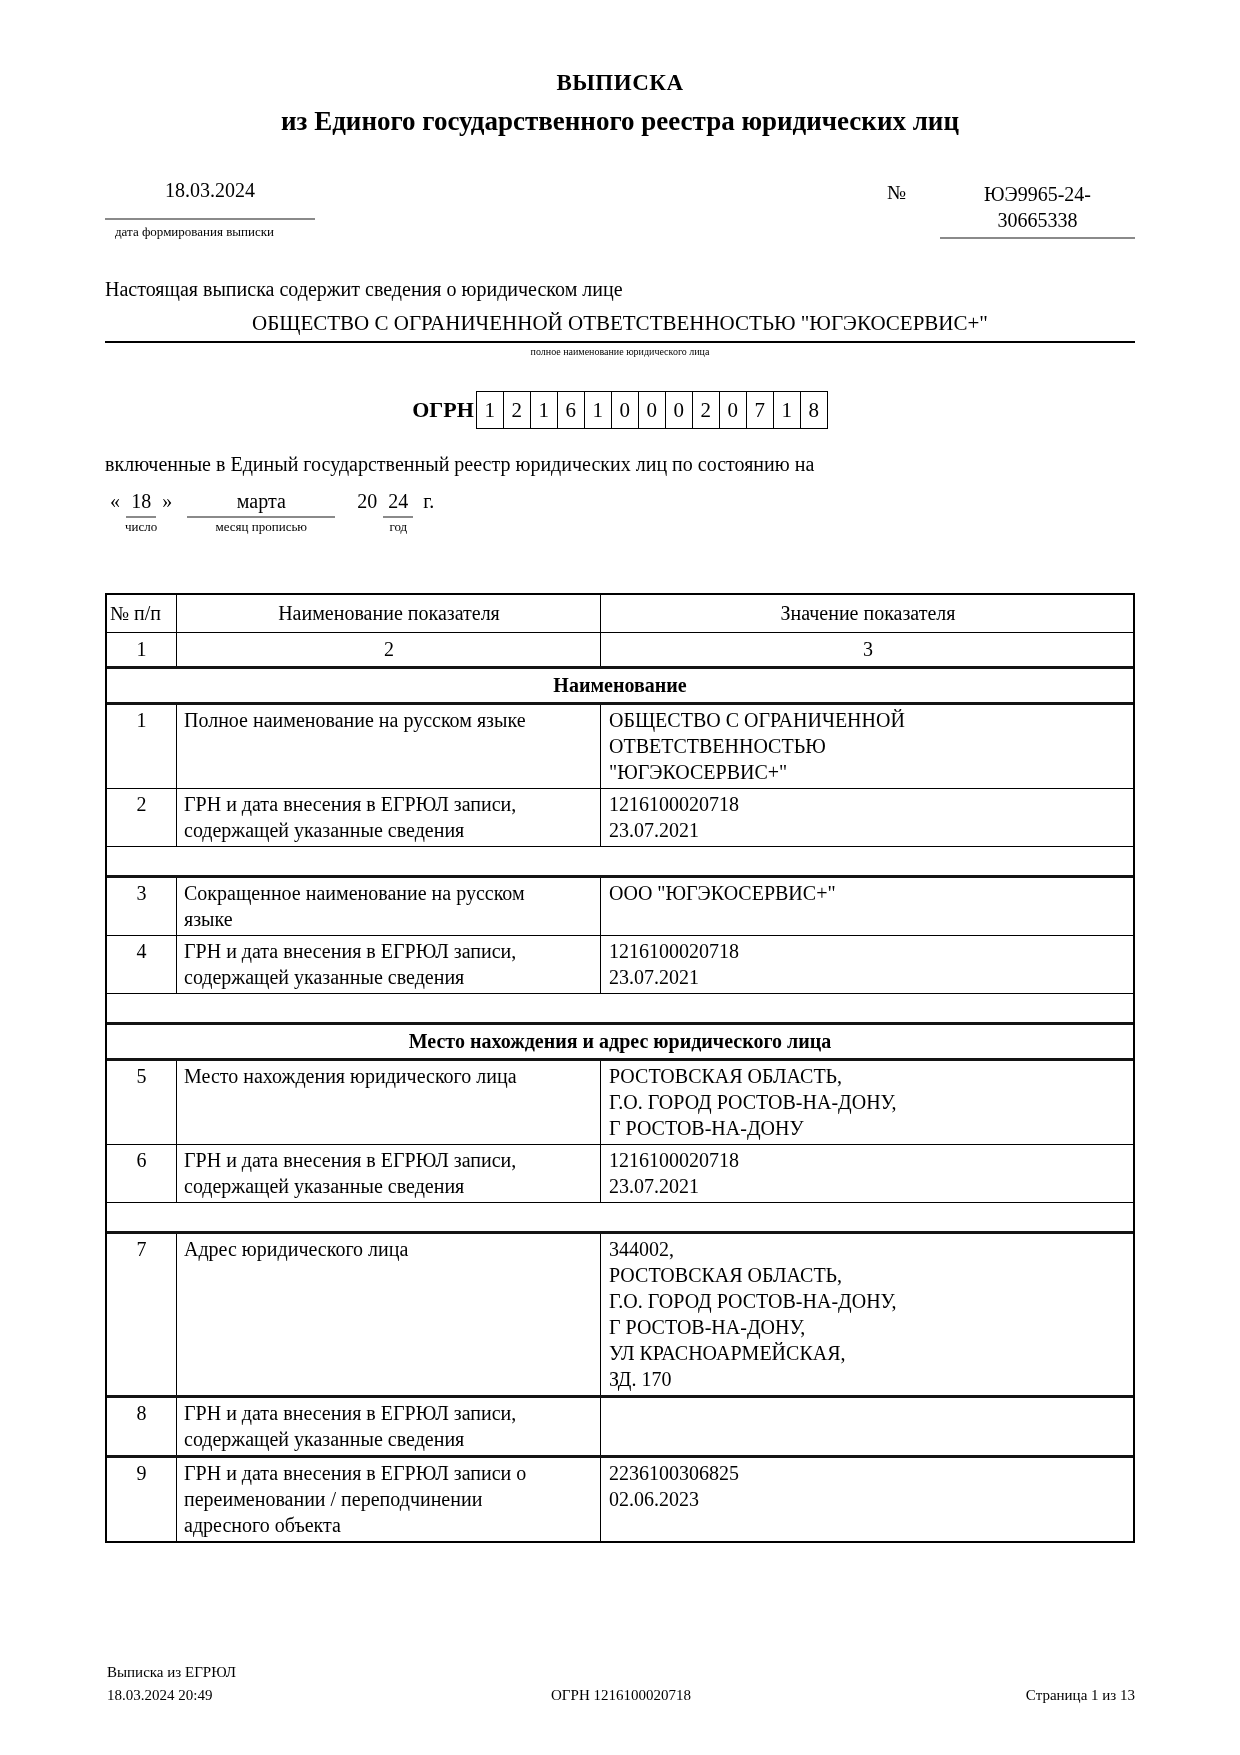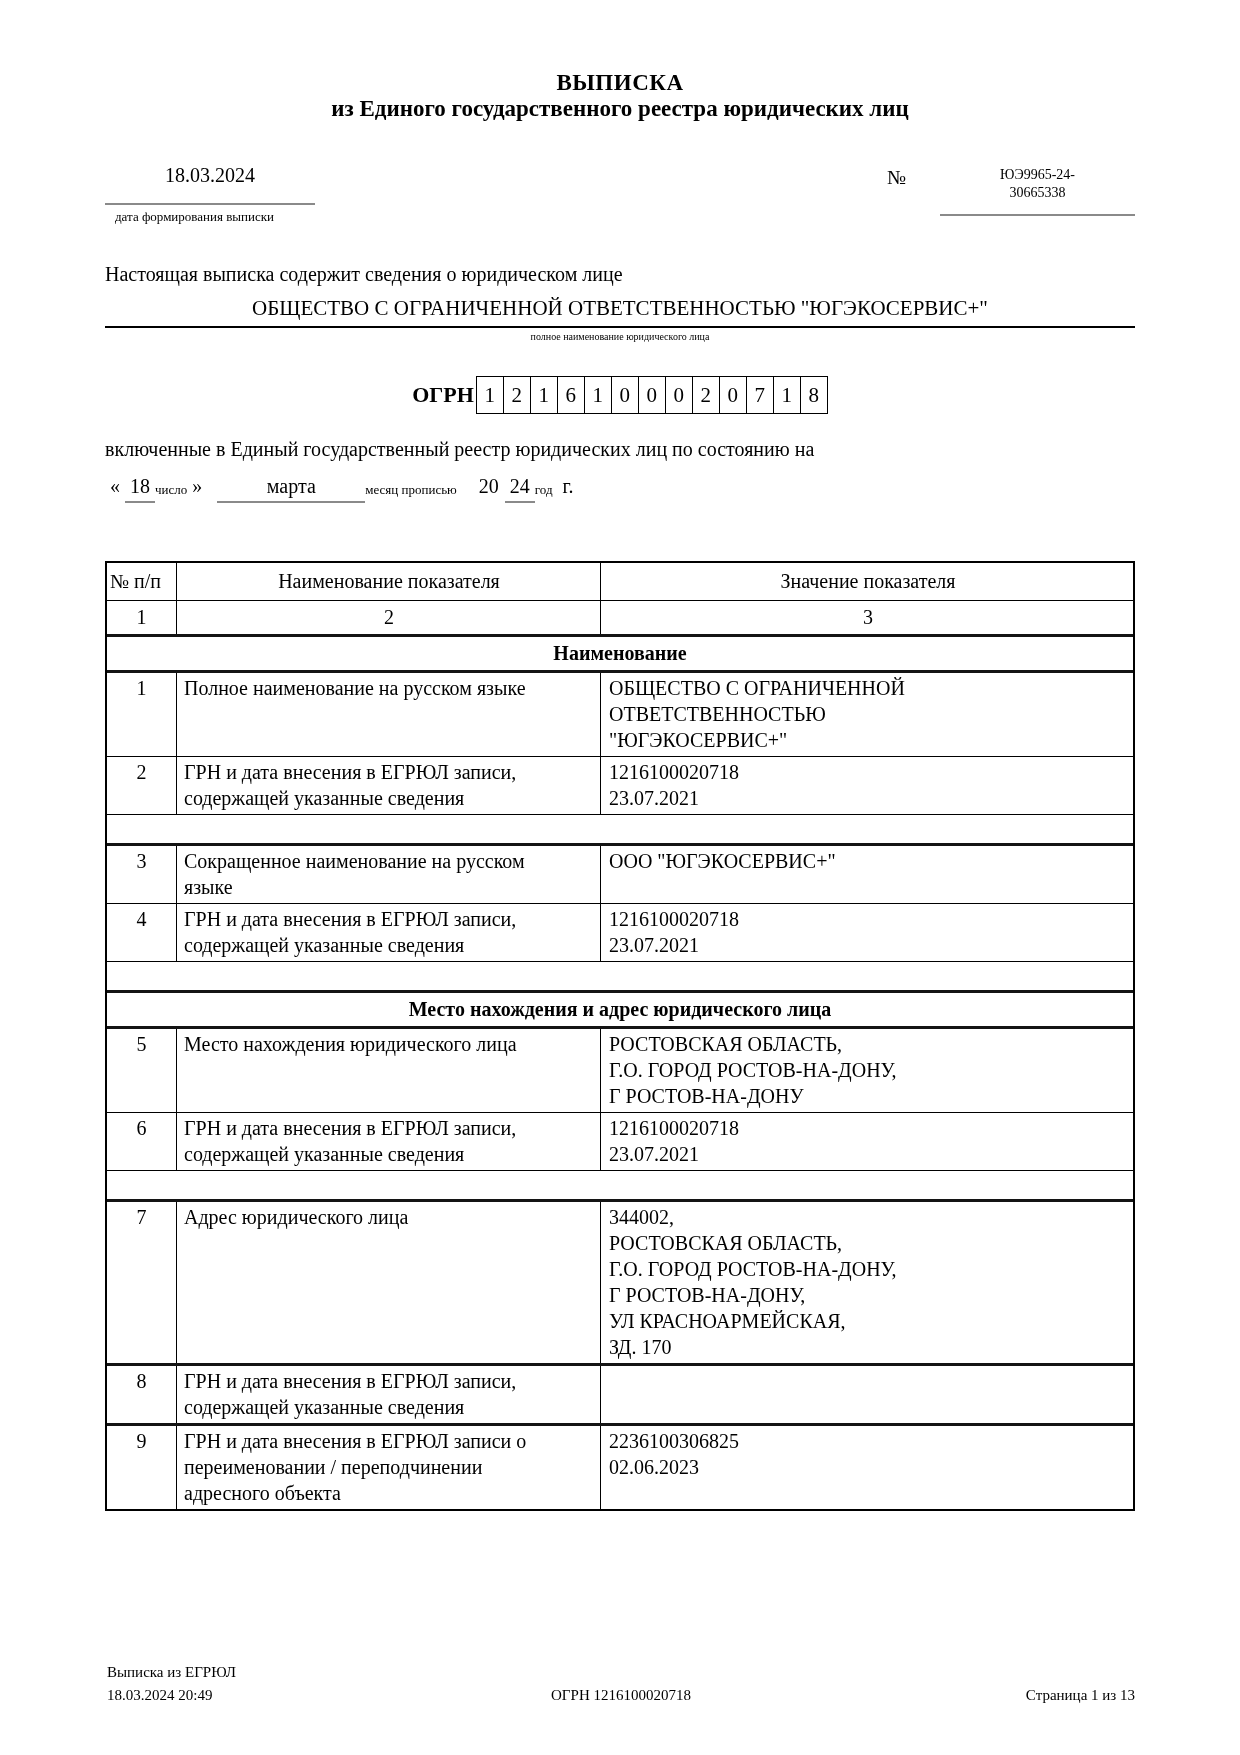--- a/index.html
+++ b/index.html
@@ -8,50 +8,50 @@
     width: 1240px; height: 1755px;
     background: #ffffff;
     color: #000000;
     font-family: "Liberation Serif", "DejaVu Serif", serif;
     overflow: hidden;
   }
   .page { position: relative; width: 1240px; height: 1755px; }
   .content { padding: 70px 105px 0 105px; }
 
   .doc-title { text-align: center; font-size: 23px; font-weight: bold; letter-spacing: .5px; }
-  .doc-subtitle { text-align: center; font-size: 23px; font-weight: bold; margin-top: 0; }
+  .doc-subtitle { text-align: center; font-size: 27px; font-weight: bold; margin-top: 10px; }
 
   .meta-row { display: flex; justify-content: space-between; margin-top: 42px; }
   .date-block { width: 210px; }
   .date-value { text-align: center; font-size: 20px; padding-bottom: 16px; border-bottom: 2px solid #8a8a8a; }
   .date-caption { font-size: 13px; margin-top: 4px; padding-left: 10px; }
   .num-block { display: flex; align-items: flex-start; gap: 34px; margin-top: 2px; }
   .num-sign { font-size: 20px; }
-  .num-col { width: 195px; text-align: center; font-size: 14px; line-height: 1.3; padding-bottom: 12px; border-bottom: 2px solid #8a8a8a; }
+  .num-col { width: 195px; text-align: center; font-size: 20px; line-height: 1.3; padding-bottom: 4px; border-bottom: 2px solid #8a8a8a; }
 
   .intro { margin-top: 38px; font-size: 20px; }
 
   .company-block { margin-top: 10px; border-bottom: 2px solid #000; }
   .company-name { text-align: center; font-size: 21px; padding-bottom: 5px; }
   .company-caption { text-align: center; font-size: 10px; margin-top: 3px; }
 
   .ogrn-row { margin-top: 34px; display: flex; justify-content: center; align-items: center; gap: 2px; }
   .ogrn-label { font-size: 22px; font-weight: bold; }
   .ogrn-cells { display: flex; }
   .ogrn-cell {
     width: 28px; height: 38px; border: 1px solid #000; margin-left: -1px;
     display: flex; align-items: center; justify-content: center; font-size: 21px;
   }
   .ogrn-cell:first-child { margin-left: 0; }
 
   .included { margin-top: 24px; font-size: 20px; }
 
   .date-words { margin-top: 14px; display: flex; align-items: flex-start; font-size: 20px; }
   .dw-quote { padding: 0 5px; }
-  .dw-field { display: flex; align-items: center; }
+  .dw-field { display: flex; flex-direction: column; align-items: center; }
   .dw-value { text-align: center; padding: 0 5px 3px 5px; border-bottom: 2px solid #8a8a8a; }
   .dw-caption { font-size: 13px; margin-top: 1px; white-space: nowrap; }
   .dw-day .dw-value { min-width: 28px; }
   .dw-month { margin-left: 10px; }
   .dw-month .dw-value { min-width: 148px; }
   .dw-year-prefix { margin-left: 22px; }
   .dw-year { margin-left: 6px; }
   .dw-year .dw-value { min-width: 30px; }
   .dw-suffix { margin-left: 10px; }
 

